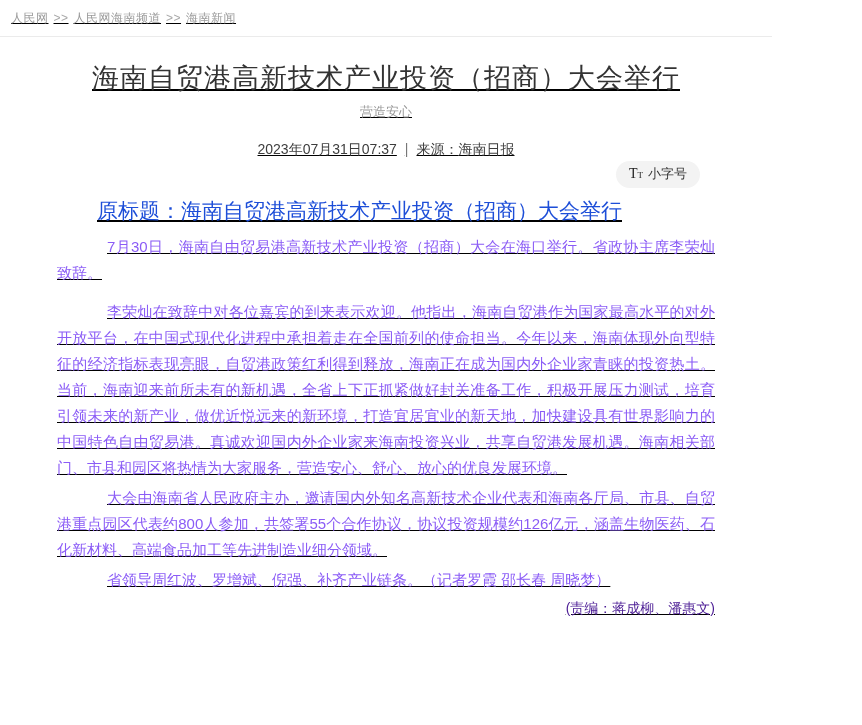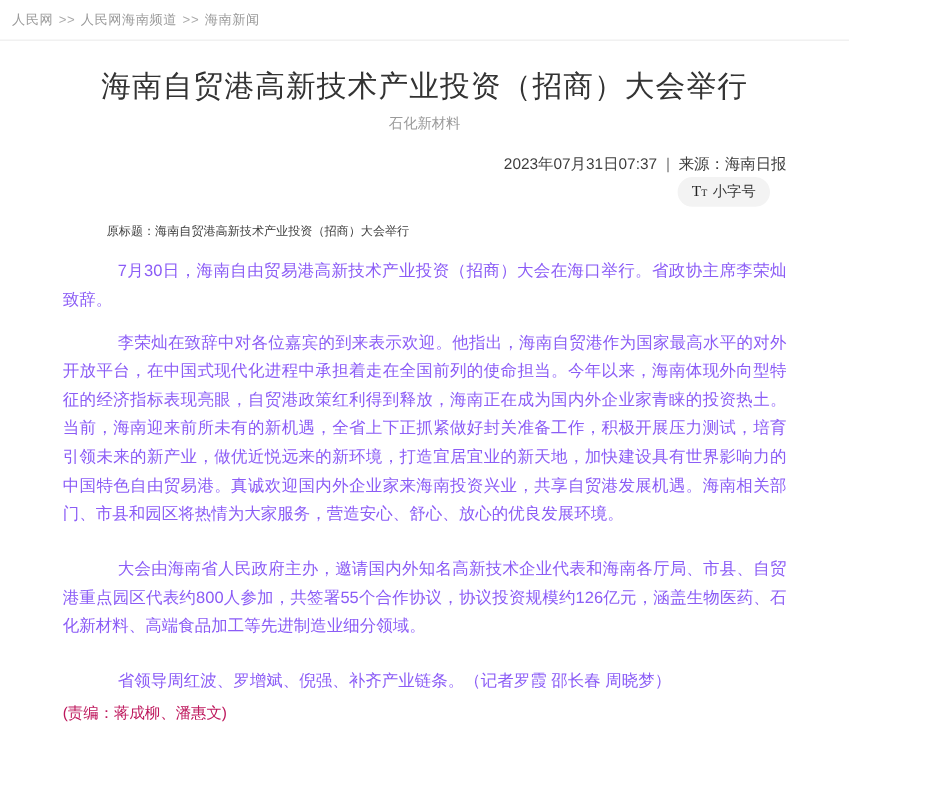--- a/index.html
+++ b/index.html
@@ -5,20 +5,21 @@
   * { box-sizing: border-box; }
   html, body { margin: 0; padding: 0; background: #ffffff; }
   body { font-family: "Liberation Sans", "DejaVu Sans", sans-serif; }
 
   .page {
     width: 772px;
     height: 725px;
     overflow: hidden;
     background: #ffffff;
     position: relative;
+    text-decoration: underline;
   }
 
   
   .breadcrumb-bar {
     padding: 10px 12px 9px 11px;
     font-size: 12px;
     color: #9b9b9b;
     border-bottom: 1px solid #ebebeb;
     letter-spacing: 0.5px;
   }
@@ -48,21 +49,21 @@
   .article-subtitle {
     margin-top: 9px;
     text-align: center;
     font-size: 13px;
     line-height: 16px;
     color: #9a9a9a;
   }
 
   .article-meta {
     margin-top: 20px;
-    text-align: right;
+    text-align: center;
     font-size: 14px;
     line-height: 18px;
     color: #3d3d3d;
   }
   .meta-divider { margin: 0 8px; color: #777777; }
   .source-name { color: #3d3d3d; }
 
   .toolbar {
     margin-top: 3px;
     text-align: right;
@@ -80,57 +81,57 @@
     font-family: "Liberation Sans", "DejaVu Sans", sans-serif;
     text-align: right;
   }
   .tt-icon { font-family: "Liberation Serif", "DejaVu Serif", serif; margin-right: 5px; color: #222222; }
   .tt-icon .t-big { font-size: 14px; }
   .tt-icon .t-small { font-size: 9px; }
 
   .original-title {
     margin-top: 13px;
     padding-left: 40px;
-    font-size: 11px;
+    font-size: 21px;
     line-height: 20px;
-    color: #404040;
+    color: #1d4ed8;
   }
 
   .article-body p {
     margin: 13px 0 0 0;
     font-size: 15px;
     line-height: 26px;
     color: #8b5cf6;
     text-indent: 50px;
     text-align: justify;
   }
-  .article-body p.last { margin-top: 24px; }
+  .article-body p.last { margin-top: 4px; }
 
   .editors-line {
     margin-top: 6px;
-    text-align: left;
+    text-align: right;
     font-size: 14px;
     line-height: 18px;
-    color: #be185d;
+    color: #4c1d95;
   }
 </style>
 </head>
 <body>
 
 <div class="page">
 
   <div class="breadcrumb-bar">
     <a>人民网</a><span class="crumb-sep">&gt;&gt;</span><a>人民网海南频道</a><span class="crumb-sep">&gt;&gt;</span><a>海南新闻</a>
   </div>
 
   <div class="content">
 
     <h1 class="article-title">海南自贸港高新技术产业投资（招商）大会举行</h1>
 
-    <div class="article-subtitle">石化新材料</div>
+    <div class="article-subtitle">营造安心</div>
 
     <div class="article-meta">
       <span>2023年07月31日07:37</span><span class="meta-divider">|</span><span>来源：</span><span class="source-name">海南日报</span>
     </div>
 
     <div class="toolbar">
       <button class="font-size-btn">
         <span class="tt-icon"><span class="t-big">T</span><span class="t-small">T</span></span><span>小字号</span>
       </button>
     </div>

